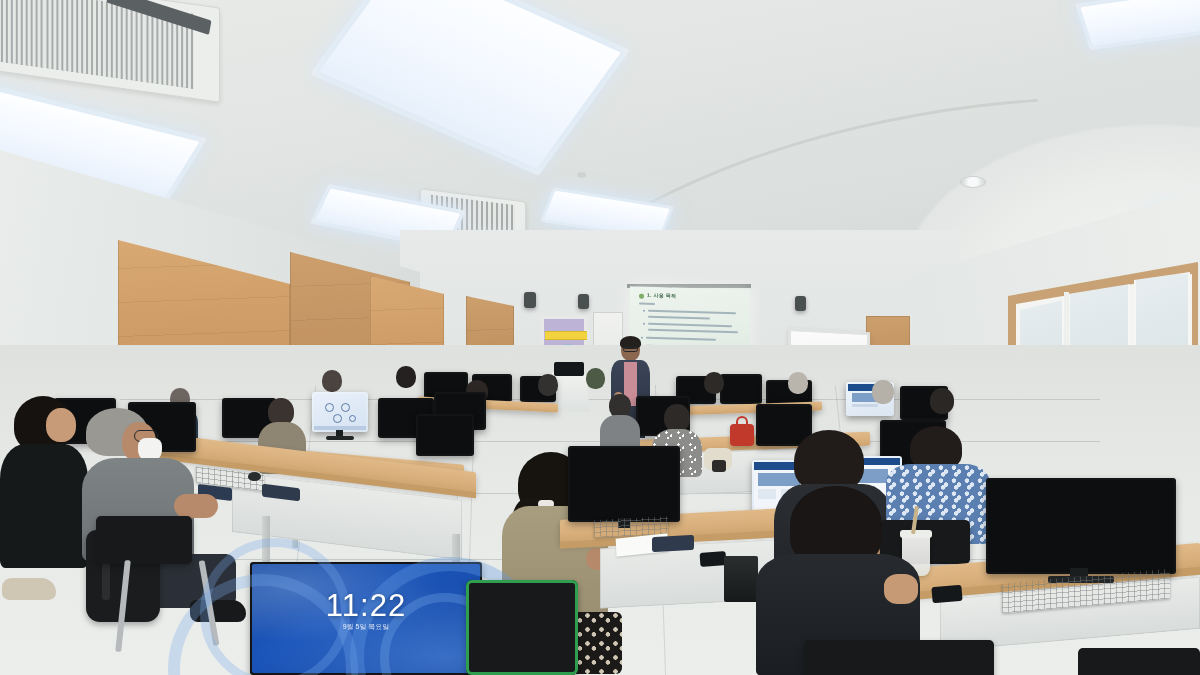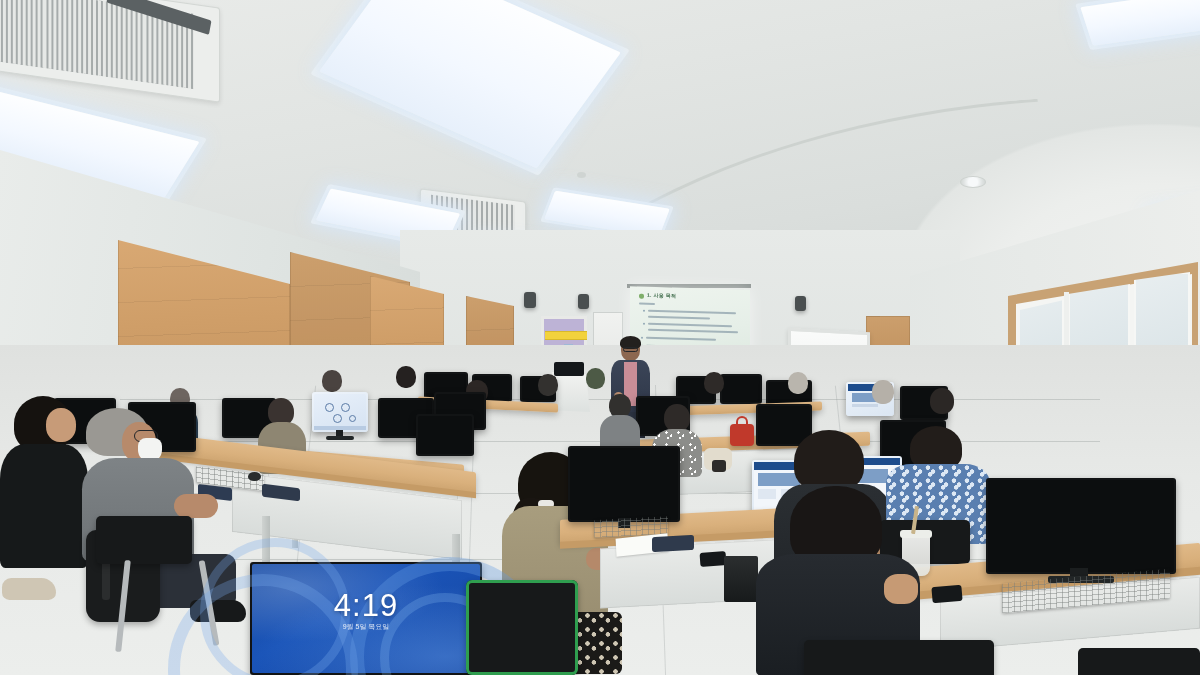--- a/index.html
+++ b/index.html
@@ -546,21 +546,21 @@
     <div class="abs body" style="left:0; top:68px; width:164px; height:122px; background:linear-gradient(180deg,#272b30,#1a1e22); border-radius:24% 24% 4% 4%;"></div>
     <div class="abs" style="left:128px; top:88px; width:34px; height:30px; background:#c69a74; border-radius:40%;"></div>
   </div>
 
   <div class="abs monitor" style="left:250px; top:562px; width:232px; height:113px;">
     <div class="monitor-screen mon-win11">
       <div class="w11-swirl" style="left:-52px; top:-26px; width:150px; height:150px;"></div>
       <div class="w11-swirl" style="left:-84px; top:10px; width:190px; height:190px; border-width:12px;"></div>
       <div class="w11-swirl" style="right:-70px; bottom:-84px; width:200px; height:200px; border-width:14px; border-color:rgba(100,155,225,.34);"></div>
       <div class="w11-swirl" style="right:-30px; bottom:-50px; width:130px; height:130px; border-color:rgba(140,190,245,.25);"></div>
-      <div class="abs clock-time" style="left:0; right:0; top:24px; text-align:center; font-size:31px;">4:19</div>
+      <div class="abs clock-time" style="left:0; right:0; top:24px; text-align:center; font-size:31px;">11:22</div>
       <div class="abs clock-date" style="left:0; right:0; top:58px; text-align:center; font-size:7px;">9월 5일 목요일</div>
     </div>
   </div>
 
   <div class="abs chair" style="left:804px; top:640px; width:190px; height:40px;"></div>
   <div class="abs chair-green" style="left:466px; top:580px; width:112px; height:95px;"></div>
   <div class="abs" style="left:1078px; top:648px; width:122px; height:32px; background:#17191a; border-radius:5px;"></div>
 
 </div>
 

